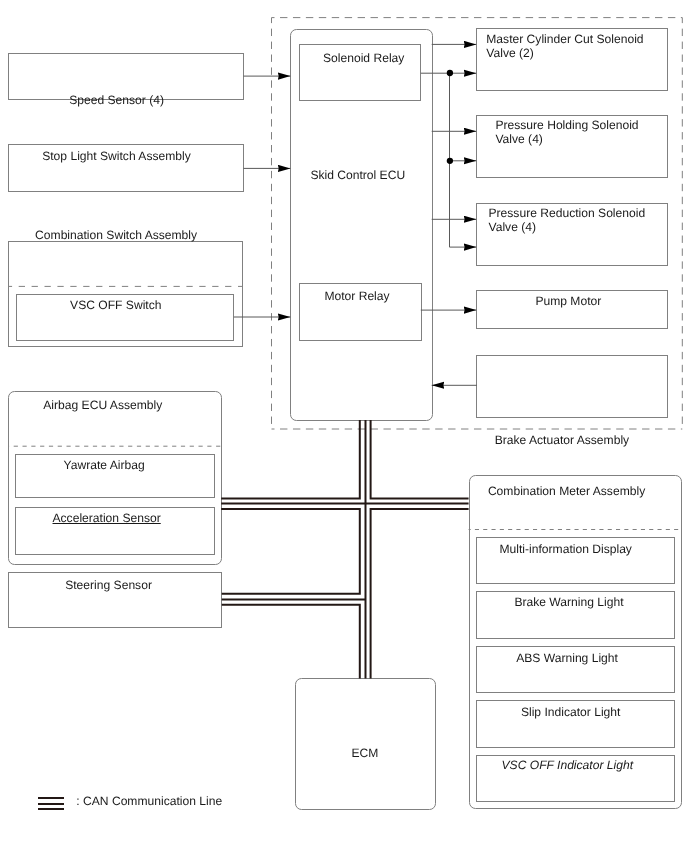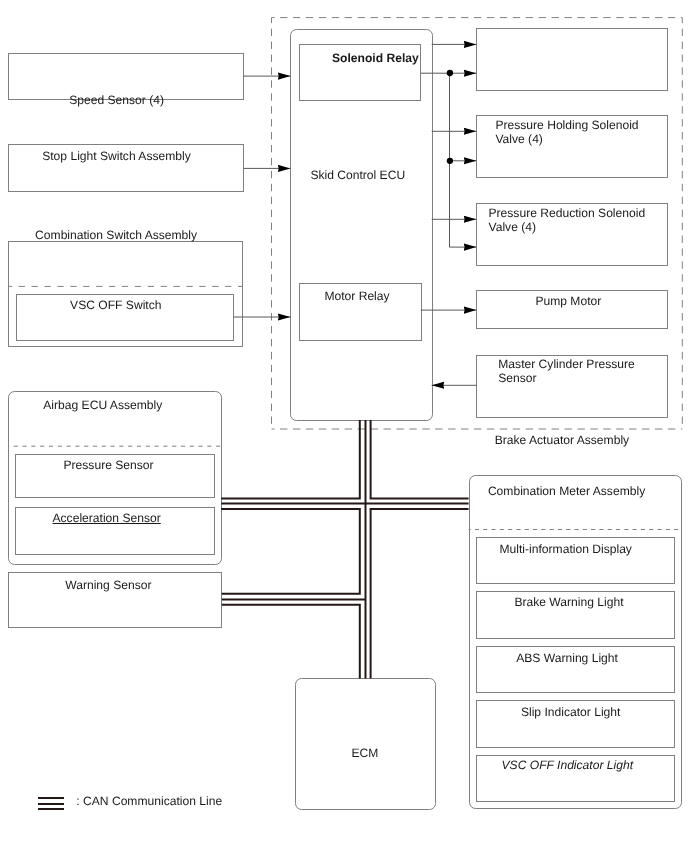--- a/index.html
+++ b/index.html
@@ -30,47 +30,47 @@
   </svg>
   <div class="box" style="left:16.2px;top:293.9px;width:218px;height:47px;"></div>
   <div class="txt" style="left:70.1px;top:298.9px;text-align:center;">VSC OFF Switch</div>
 
   <div class="box rbox" style="left:8.4px;top:390.5px;width:213.2px;height:174.5px;"></div>
   <div class="txt" style="left:43.3px;top:398.8px;">Airbag ECU Assembly</div>
   <svg class="layer">
     <line x1="8.4" y1="446.2" x2="221.6" y2="446.2" stroke="#808080" stroke-width="1" stroke-dasharray="4.2 4.6" stroke-dashoffset="-5.3"></line>
   </svg>
   <div class="box" style="left:15.4px;top:454px;width:199.2px;height:44.1px;"></div>
-  <div class="txt" style="left:63.5px;top:458.8px;">Pressure Sensor</div>
+  <div class="txt" style="left:63.5px;top:458.8px;">Yawrate Airbag</div>
   <div class="box" style="left:15.4px;top:507.3px;width:199.2px;height:48px;"></div>
   <div class="txt" style="left:52.5px;top:512.3px;text-decoration:underline;">Acceleration Sensor</div>
 
   <div class="box" style="left:8.1px;top:572.1px;width:213.8px;height:55.8px;"></div>
-  <div class="txt" style="left:65.2px;top:578.9px;">Warning Sensor</div>
+  <div class="txt" style="left:65.2px;top:578.9px;">Steering Sensor</div>
 
   <div class="box rbox" style="left:290.4px;top:29px;width:142.2px;height:391.5px;"></div>
   <div class="txt" style="left:310.4px;top:169.1px;">Skid Control ECU</div>
   <div class="box" style="left:298.9px;top:44.2px;width:122.2px;height:57.3px;"></div>
-  <div class="txt" style="left:332px;top:51.6px;font-weight:bold;">Solenoid Relay</div>
+  <div class="txt" style="left:323px;top:51.6px;">Solenoid Relay</div>
   <div class="box" style="left:298.9px;top:282.9px;width:122.9px;height:58px;"></div>
   <div class="txt" style="left:324.4px;top:290px;">Motor Relay</div>
 
   <div class="box" style="left:476.3px;top:28.4px;width:191.8px;height:63.1px;"></div>
+  <div class="txt" style="left:486.3px;top:33.2px;"><span>Master Cylinder Cut Solenoid</span><br><span>Valve (2)</span></div>
 
   <div class="box" style="left:476.3px;top:115.1px;width:191.8px;height:63.1px;"></div>
   <div class="txt" style="left:495.4px;top:118.9px;"><span>Pressure Holding Solenoid</span><br><span>Valve (4)</span></div>
 
   <div class="box" style="left:476.3px;top:202.6px;width:191.8px;height:63px;"></div>
   <div class="txt" style="left:488.5px;top:207.1px;"><span>Pressure Reduction Solenoid</span><br><span>Valve (4)</span></div>
 
   <div class="box" style="left:476.3px;top:290.4px;width:191.8px;height:39.1px;"></div>
   <div class="txt" style="left:535.4px;top:294.9px;">Pump Motor</div>
 
   <div class="box" style="left:476.3px;top:354.7px;width:191.8px;height:63.1px;"></div>
-  <div class="txt" style="left:498.3px;top:358.2px;"><span>Master Cylinder Pressure</span><br><span>Sensor</span></div>
 
   <div class="txt" style="left:494.7px;top:433.9px;">Brake Actuator Assembly</div>
 
   <div class="box rbox" style="left:295.3px;top:678px;width:141px;height:131.8px;"></div>
   <div class="txt" style="left:351.5px;top:746.6px;text-align:right;">ECM</div>
 
   <div class="box rbox" style="left:468.6px;top:474.8px;width:213.6px;height:334.3px;"></div>
   <div class="txt" style="left:487.9px;top:485px;">Combination Meter Assembly</div>
   <svg class="layer">
     <line x1="468.6" y1="529.5" x2="682.2" y2="529.5" stroke="#808080" stroke-width="1" stroke-dasharray="4.1 4.2" stroke-dashoffset="-6.3"></line>

